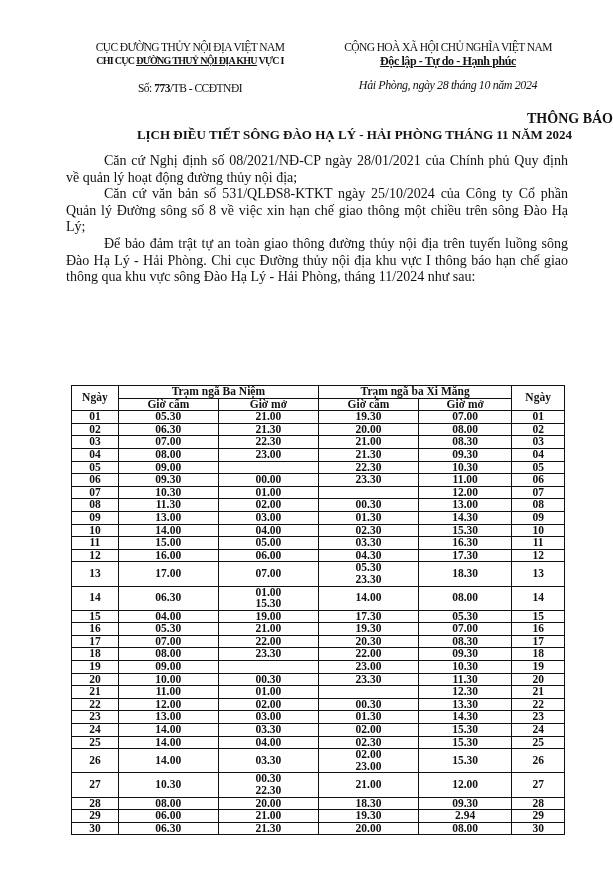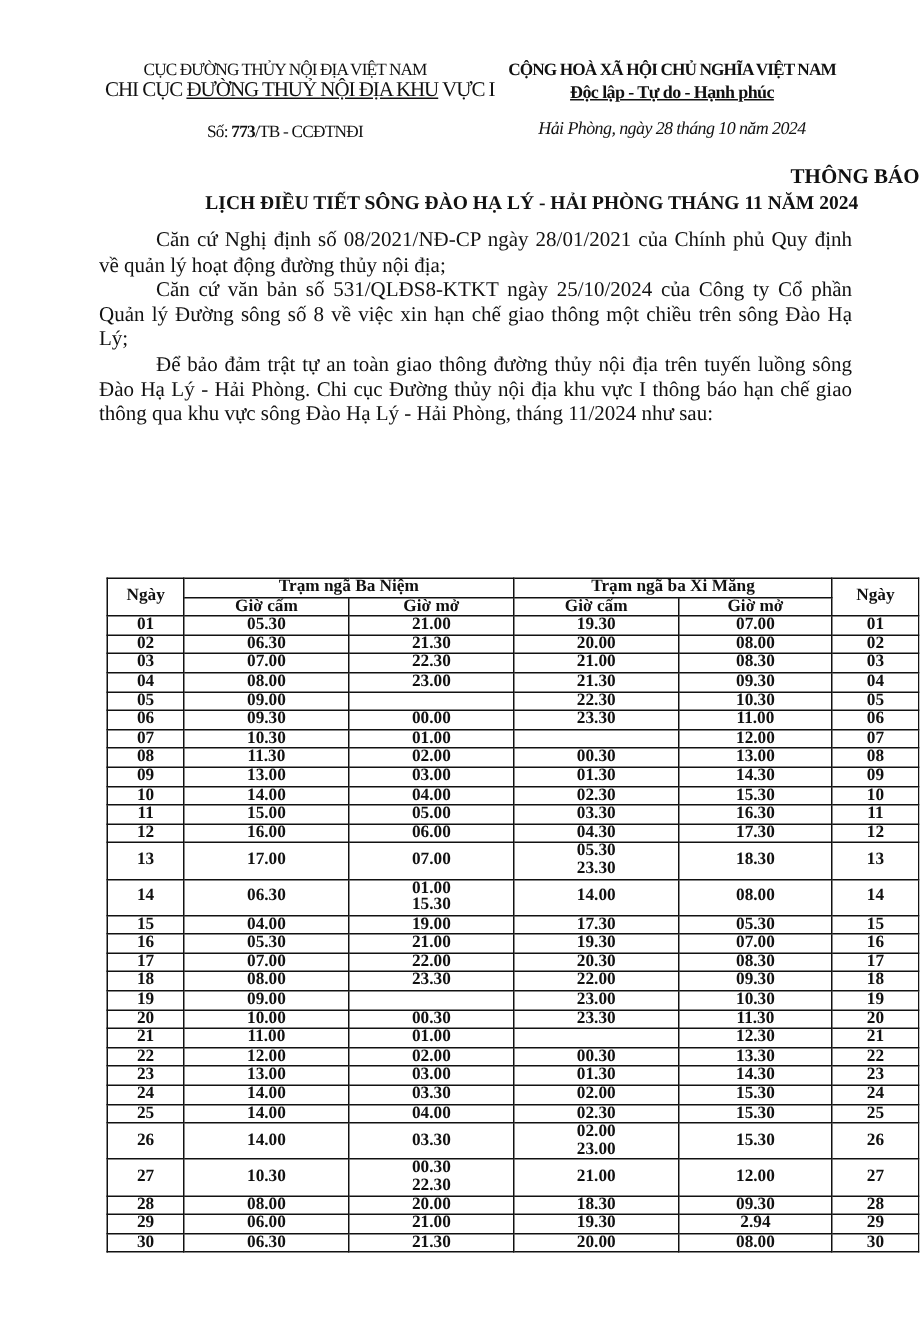--- a/index.html
+++ b/index.html
@@ -1,31 +1,31 @@
 <!DOCTYPE html>
 <html><head>
 <meta charset="utf-8">
 <style>
   html, body { margin: 0; padding: 0; background: #ffffff; }
   body { width: 613px; height: 879px; position: relative; overflow: hidden; font-family: "Liberation Serif", serif; color: #111; }
   .hdr-left { position: absolute; left: 70px; width: 240px; top: 40px; text-align: center; }
   .hdr-right { position: absolute; left: 318px; width: 260px; top: 40px; text-align: center; }
   .agency { font-size: 11.5px; letter-spacing: -0.6px; line-height: 14px; white-space: nowrap; }
-  .subagency { font-size: 14px; font-weight: normal; letter-spacing: -0.7px; line-height: 14px; white-space: nowrap; }
+  .subagency { font-size: 10px; font-weight: bold; letter-spacing: -0.7px; line-height: 14px; white-space: nowrap; }
   .subagency .ul { text-decoration: underline; }
   .docno { font-size: 11.5px; margin-top: 14px; letter-spacing: -0.5px; white-space: nowrap; }
   .docno b { font-weight: bold; text-align: right; }
-  .nation { font-size: 11.5px; font-weight: bold; letter-spacing: -0.6px; line-height: 14px; white-space: nowrap; }
+  .nation { font-size: 11.5px; font-weight: normal; letter-spacing: -0.6px; line-height: 14px; white-space: nowrap; }
   .motto { font-size: 12px; font-weight: bold; text-decoration: underline; letter-spacing: -0.4px; line-height: 15px; white-space: nowrap; }
   .dateline { font-size: 12px; font-style: italic; margin-top: 9px; letter-spacing: -0.4px; white-space: nowrap; }
   .title { position: absolute; left: 0; width: 613px; top: 111px; text-align: right; font-weight: bold; font-size: 14px; }
   .subtitle { position: absolute; left: 0; width: 613px; top: 127px; text-align: center; font-weight: bold; font-size: 13px; white-space: nowrap; padding-left: 48px; }
   .body { position: absolute; left: 66px; width: 502px; top: 153px; font-size: 14px; line-height: 16.6px; text-align: justify; }
   .body p { margin: 0; text-indent: 38px; }
-  table.sched { position: absolute; left: 71px; top: 385px; width: 542px; border-collapse: collapse; font-family: "Liberation Serif", serif; font-size: 11.5px; font-weight: bold; }
+  table.sched { position: absolute; left: 71px; top: 385px; width: 494px; border-collapse: collapse; font-family: "Liberation Serif", serif; font-size: 11.5px; font-weight: bold; }
   table.sched td, table.sched th { border: 1px solid #111; text-align: center; padding: 0; line-height: 11.6px; height: 11.6px; }
   table.sched th { font-weight: bold; }
   .c-day { width: 46px; }
   .c-t { width: 100px; }
   .c-t2 { width: 93px; }
   .c-day2 { width: 52px; }
   td .l { display: block; }
 </style>
 </head>
 <body>

